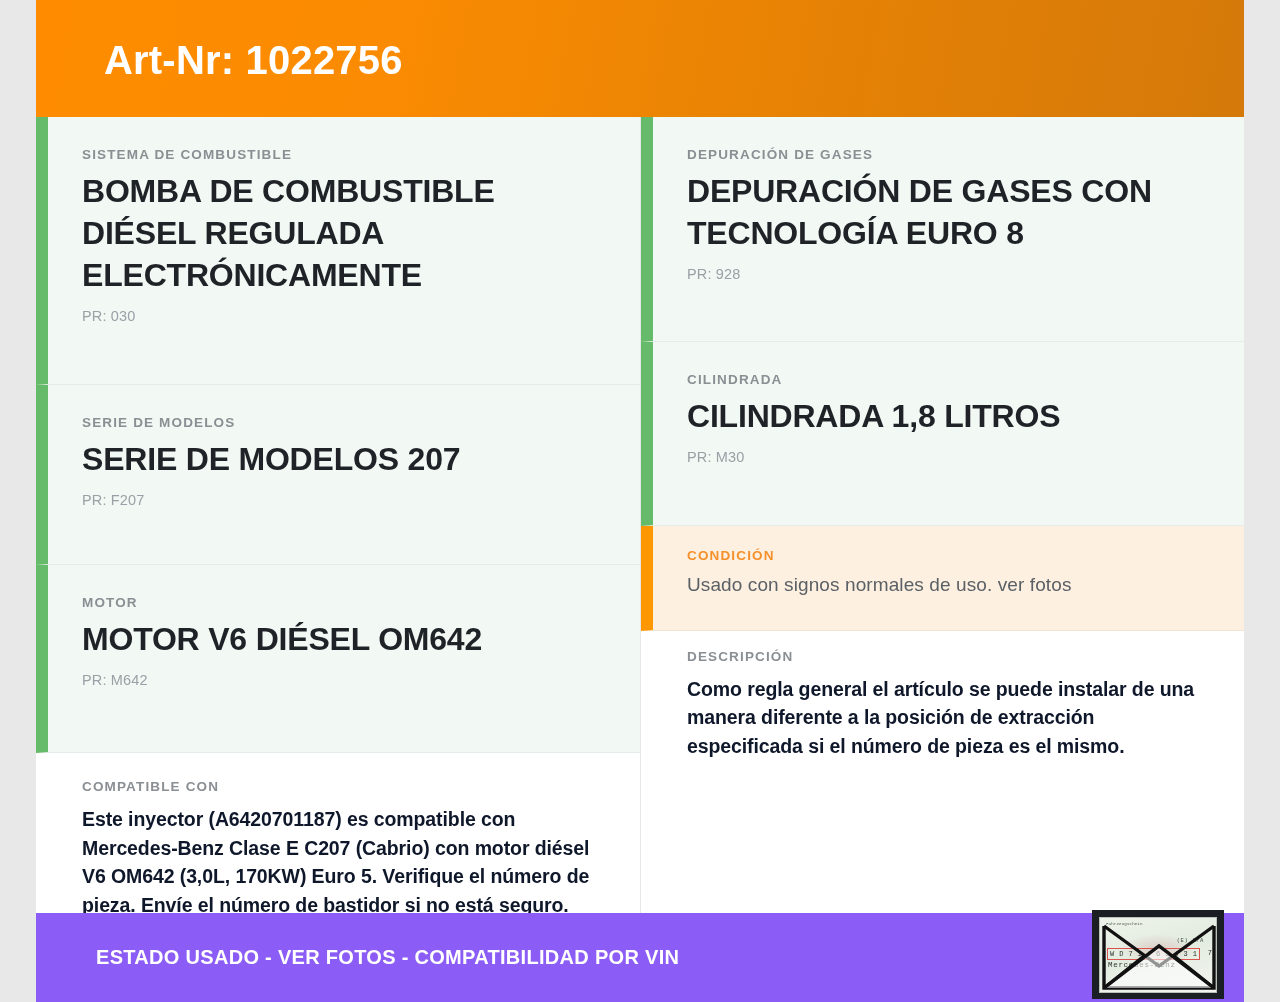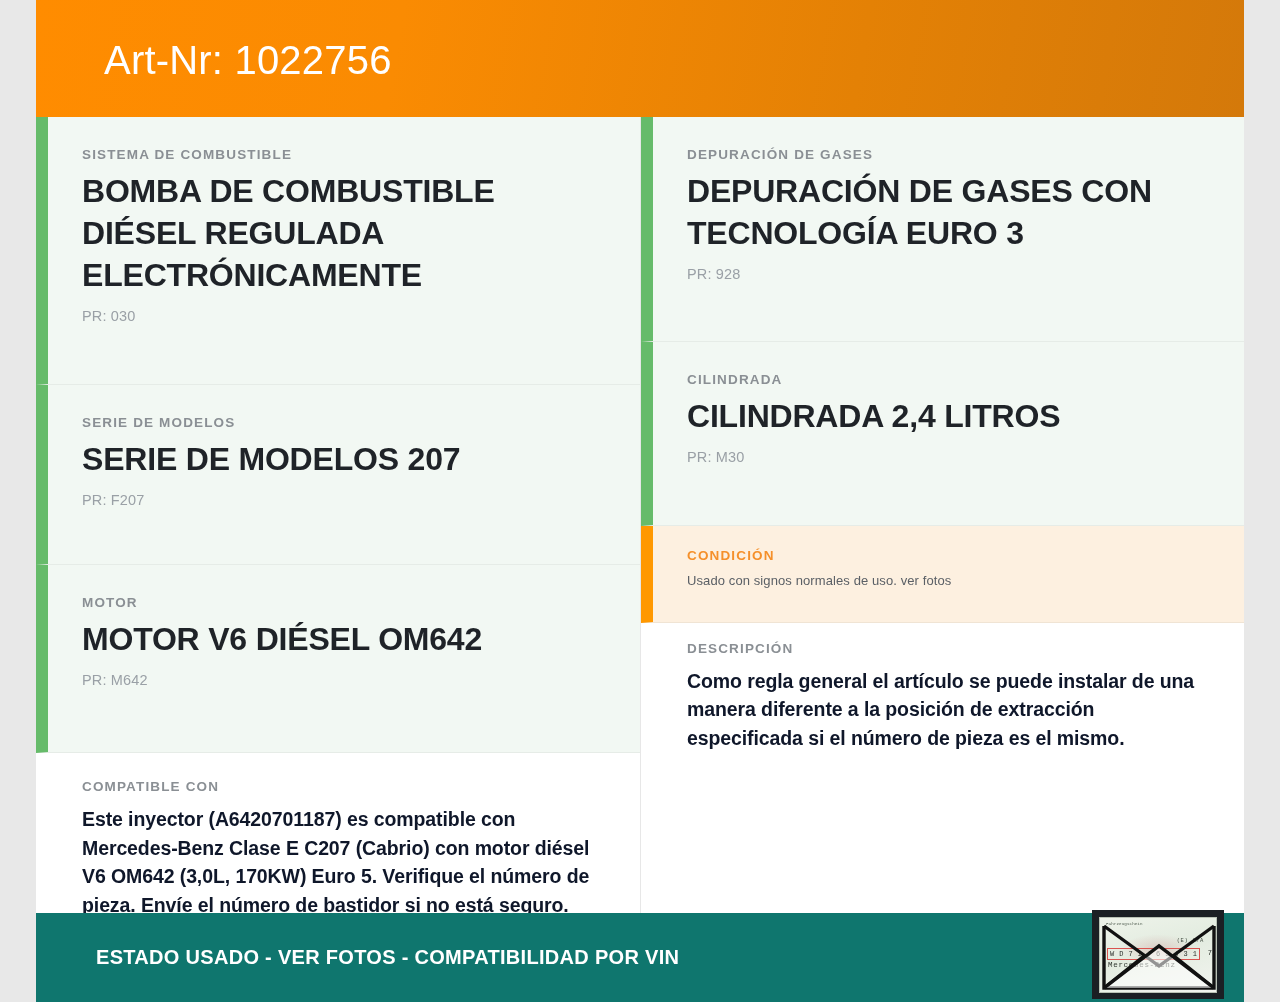--- a/index.html
+++ b/index.html
@@ -28,21 +28,21 @@
     top: 0;
     width: 1208px;
     height: 117px;
     background: linear-gradient(100deg, #ff8c00 0%, #fa8b02 30%, #e48105 68%, #d4790a 100%);
     display: flex;
     align-items: center;
   }
   .header-title {
     color: #ffffff;
     font-size: 40px;
-    font-weight: normal;
+    font-weight: bold;
     letter-spacing: 0.2px;
     padding-left: 68px;
     line-height: 1;
     margin-top: 2px;
   }
 
   
   .body-wrap {
     position: absolute;
     left: 36px;
@@ -96,21 +96,21 @@
     letter-spacing: -0.2px;
     margin-bottom: 11px;
   }
   .card-pr {
     font-size: 14.5px;
     color: #9aa0a6;
     letter-spacing: 0.15px;
   }
 
   .card-value-soft {
-    font-size: 13px;
+    font-size: 19px;
     color: #5b6066;
     line-height: 1.35;
     letter-spacing: 0.1px;
   }
   .card-body-strong {
     font-size: 19.5px;
     font-weight: bold;
     color: #0f172a;
     line-height: 1.47;
     letter-spacing: -0.1px;
@@ -126,21 +126,21 @@
   .h-desc   { padding-top: 18px; }
   .h-compat { padding-top: 26px; }
 
   
   .footer {
     position: absolute;
     left: 36px;
     top: 913px;
     width: 1208px;
     height: 89px;
-    background: #0f766e;
+    background: #8b5cf6;
     display: flex;
     align-items: center;
     text-align: right;
   }
   .footer-text {
     color: #ffffff;
     font-size: 20px;
     font-weight: bold;
     letter-spacing: 0.3px;
     padding-left: 60px;
@@ -240,27 +240,27 @@
         <div class="card-label">COMPATIBLE CON</div>
         <div class="card-body-strong">Este inyector (A6420701187) es compatible con Mercedes-Benz Clase E C207 (Cabrio) con motor diésel V6 OM642 (3,0L, 170KW) Euro 5. Verifique el número de pieza. Envíe el número de bastidor si no está seguro.</div>
       </div>
 
     </div>
 
     <div class="col-right">
 
       <div class="card h-gases">
         <div class="card-label">DEPURACIÓN DE GASES</div>
-        <div class="card-title">DEPURACIÓN DE GASES CON TECNOLOGÍA EURO 3</div>
+        <div class="card-title">DEPURACIÓN DE GASES CON TECNOLOGÍA EURO 8</div>
         <div class="card-pr">PR: 928</div>
       </div>
 
       <div class="card h-cil">
         <div class="card-label">CILINDRADA</div>
-        <div class="card-title">CILINDRADA 2,4 LITROS</div>
+        <div class="card-title">CILINDRADA 1,8 LITROS</div>
         <div class="card-pr">PR: M30</div>
       </div>
 
       <div class="card cond">
         <div class="card-label">CONDICIÓN</div>
         <div class="card-value-soft">Usado con signos normales de uso. ver fotos</div>
       </div>
 
       <div class="card plain h-desc">
         <div class="card-label">DESCRIPCIÓN</div>

